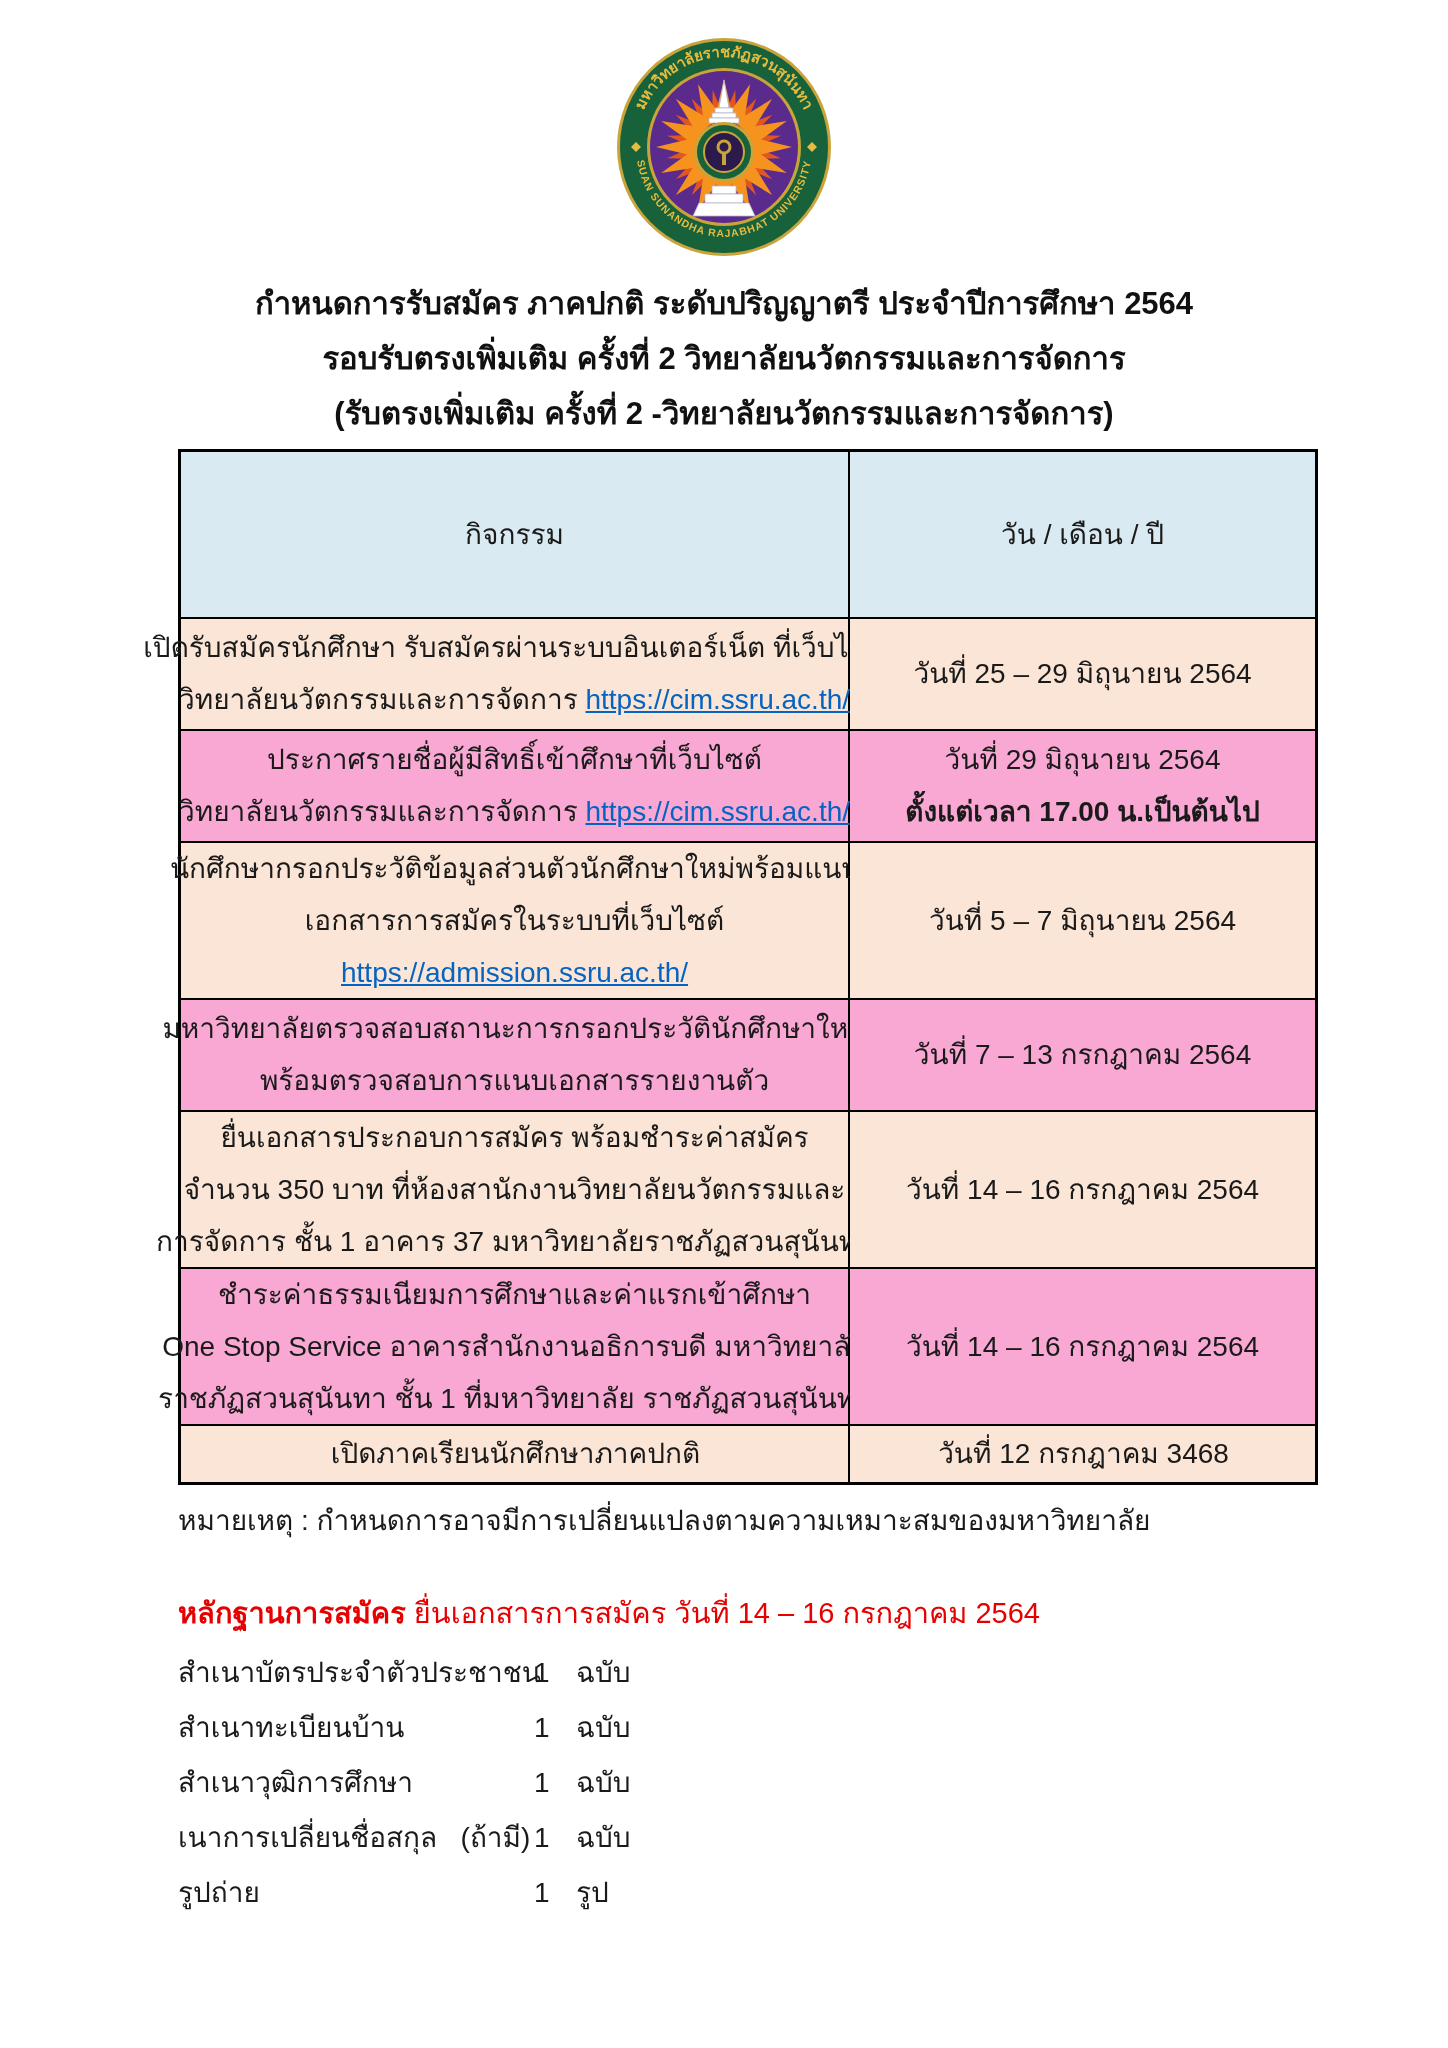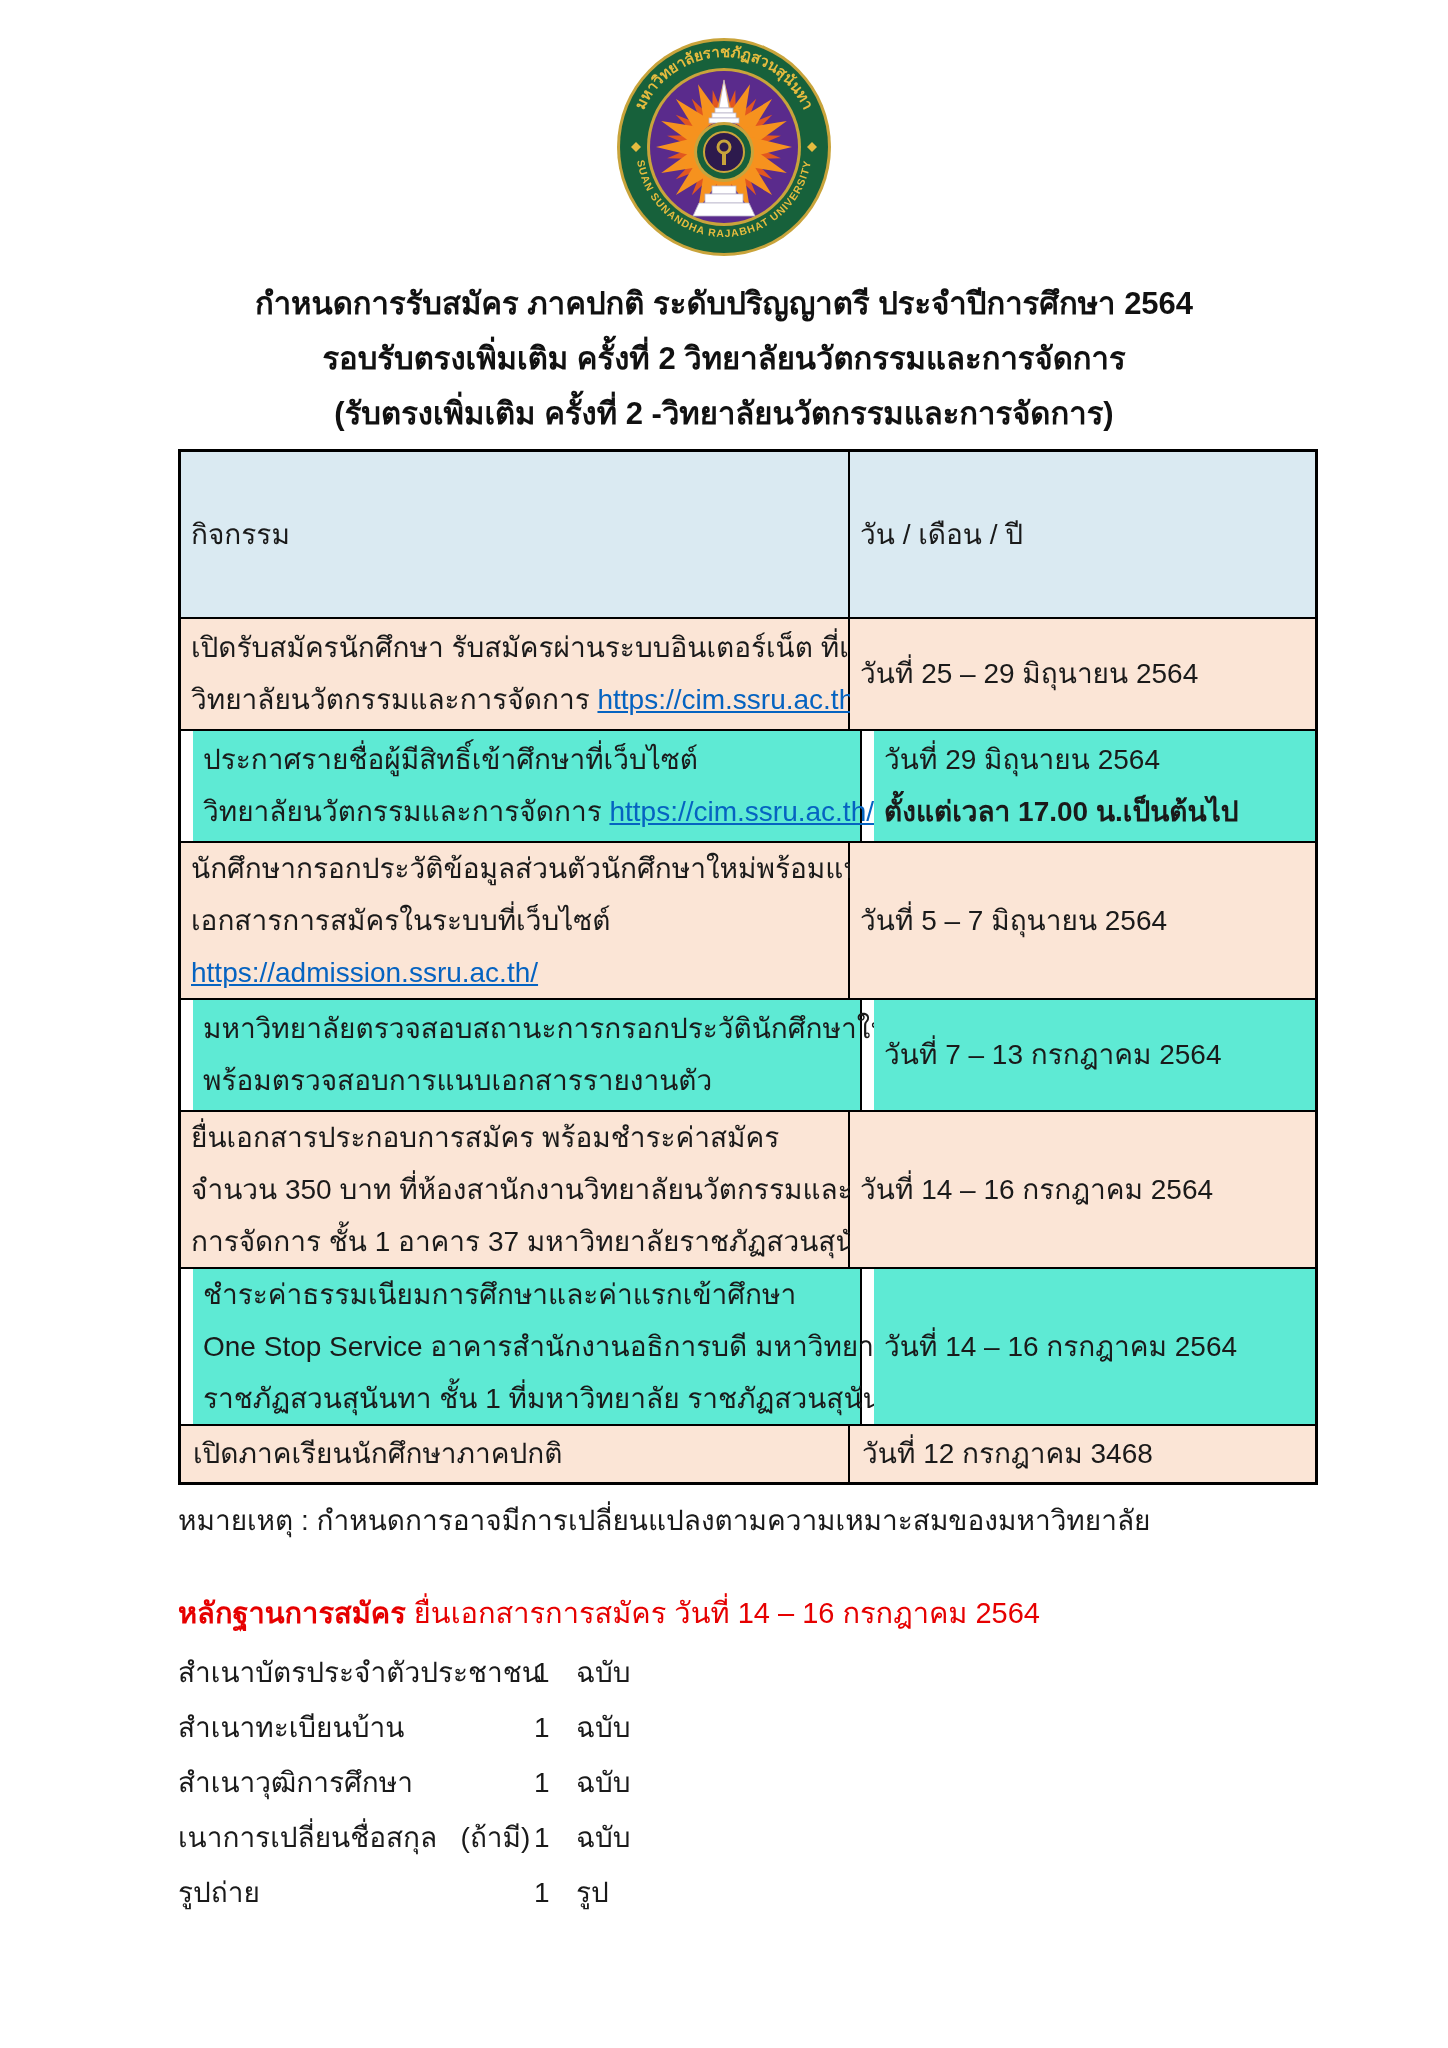--- a/index.html
+++ b/index.html
@@ -22,34 +22,34 @@
   .stable {
     width: 1140px; margin: 8px 0 0 178px;
     border: 3px solid #000; box-sizing: border-box;
     background: #fff;
   }
   .trow { display: flex; border-top: 2px solid #000; }
   .trow.header-row { border-top: none; }
   .cell {
     box-sizing: border-box;
     display: flex; flex-direction: column;
-    justify-content: center; align-items: flex-start;
+    justify-content: center; align-items: center;
     text-align: center;
     font-size: 28px;
     padding: 2px 10px;
   }
   .cell.left  { width: 59%; border-right: 2px solid #000; }
   .cell.right { width: 41%; }
   .cell > div { line-height: 52px; white-space: nowrap; }
   .header-row .cell { height: 165px; background: #daeaf2; }
   .h110 .cell { height: 110px; }
   .h155 .cell { height: 155px; }
   .h56  .cell { height: 56px; padding-left: 12px;  }
   .peach .cell { background: #fbe5d6; }
-  .white .cell { background: #5eead4; margin-left: 12px; }
+  .white .cell { background: #f9a8d4; }
   a.weblink { color: #0563c1; text-decoration: underline; cursor: pointer; }
   .bold { font-weight: bold; }
 
   
   .note { margin: 16px 0 0 178px; font-size: 28px; line-height: 40px; }
 
   
   .docs-heading { margin: 52px 0 0 178px; font-size: 29px; line-height: 40px; color: #e60000; }
   .docs-heading .hb { font-weight: bold; }
   .doc-list { margin: 12px 0 0 178px; }

